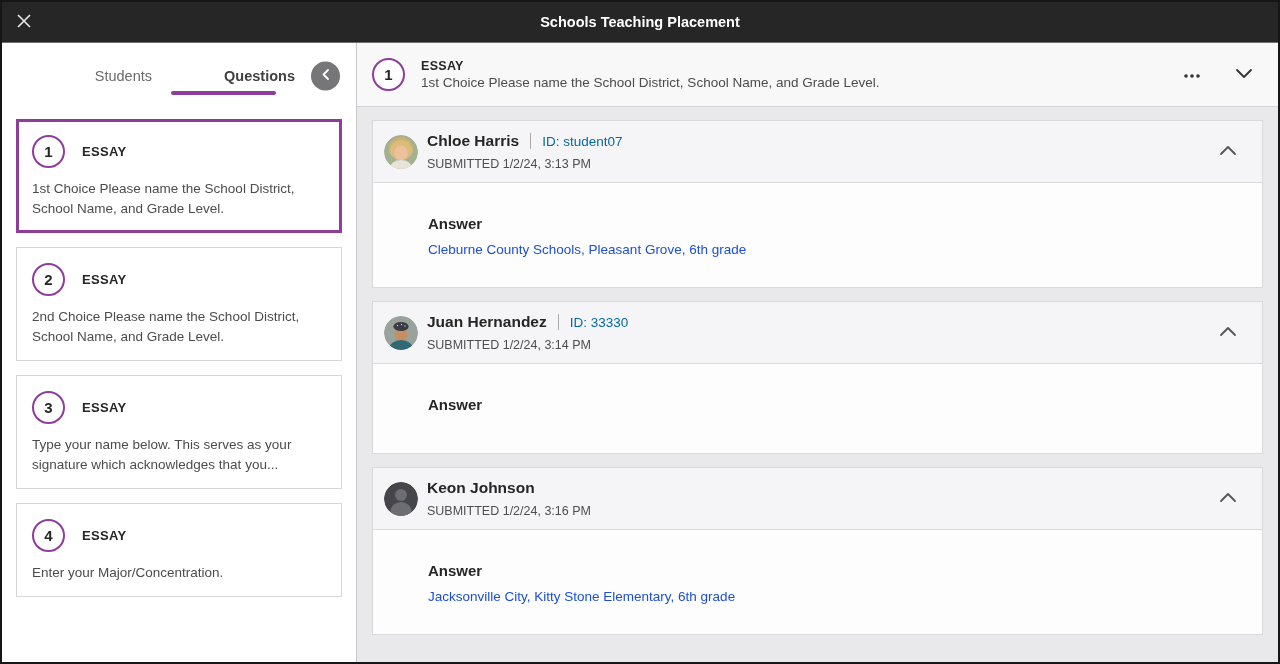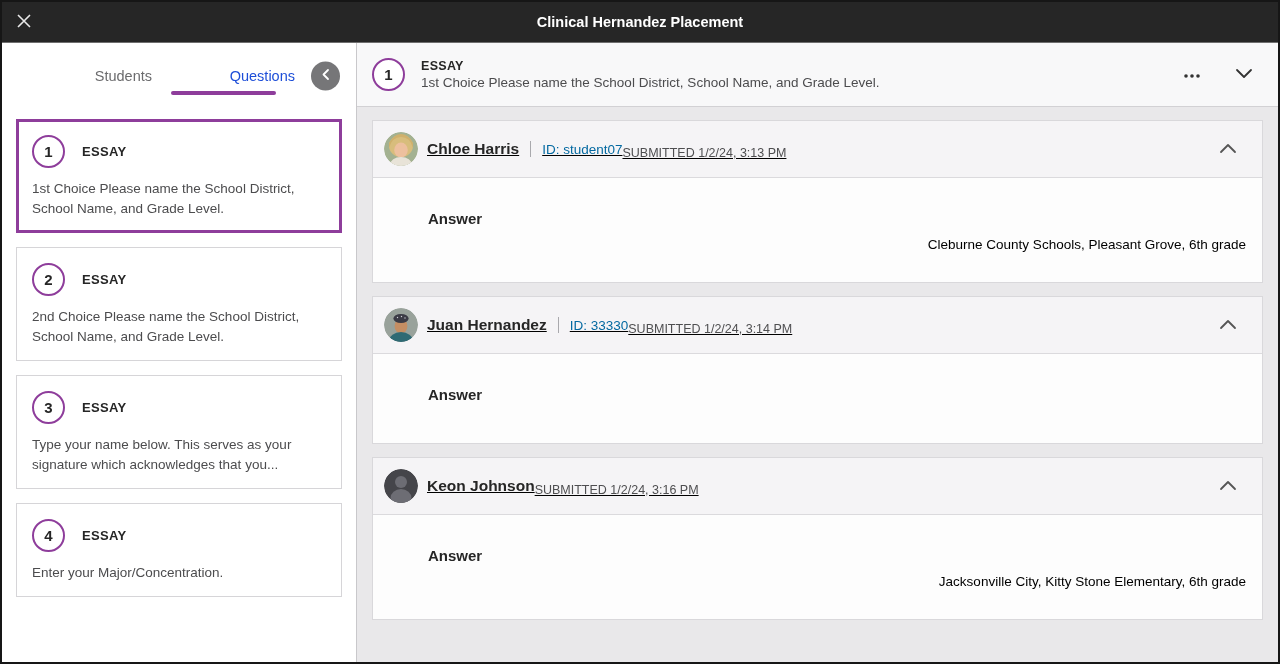--- a/index.html
+++ b/index.html
@@ -44,21 +44,21 @@
   .tabs {
     height: 66px; flex: none; position: relative;
     display: flex; align-items: center;
   }
   .tab {
     width: 143px; text-align: right; font-size: 14.5px; color: #6b6b6d;
     cursor: pointer; position: relative; padding: 22px 0;
     background: transparent; border: none; font-family: inherit;
   }
   .tab:first-child { margin-left: 7px; }
-  .tab.active { color: #1d4ed8; font-weight: 400; }
+  .tab.active { color: #404040; font-weight: 700; }
   .tab.active::after {
     content: ""; position: absolute; left: 19px; right: 19px; bottom: 11px;
     height: 4px; background: var(--accent); border-radius: 2px;
   }
   .collapse-btn {
     position: absolute; right: 16px; top: 50%; transform: translateY(-50%);
     width: 29px; height: 29px; border-radius: 50%;
     background: #767678; border: none; cursor: pointer;
     display: flex; align-items: center; justify-content: center;
   }
@@ -104,45 +104,45 @@
     flex: 1; padding: 13px 15px; overflow: hidden;
     display: flex; flex-direction: column; gap: 13px;
   }
   .scard { background: #fdfdfd; border: 1px solid #d9d8db; }
   .scard-header {
     background: #f5f4f6; border-bottom: 1px solid #dbdadd;
     display: flex; align-items: center; gap: 9px;
     padding: 11px 20px 11px 11px; cursor: pointer;
   }
   .avatar { width: 34px; height: 34px; flex: none; border-radius: 50%; overflow: hidden; }
-  .s-meta { display: flex; flex-direction: row; text-decoration: underline; }
+  .s-meta { display: flex; flex-direction: column; }
   .s-row1 { display: flex; align-items: center; }
   .s-name { font-size: 15.5px; font-weight: 700; color: #262626; }
   .s-div { width: 1px; height: 16px; background: #a9a9ad; margin: 0 11px; }
   .s-id { font-size: 13.5px; color: #0369a1; }
   .s-sub { font-size: 12.5px; color: #4e4e50; margin-top: 7px; }
   .chev-up-btn { margin-left: auto; }
   .scard-body { padding: 32px 16px 30px 55px; }
   .ans-h { font-size: 15px; font-weight: 700; color: #262626; margin-bottom: 10px; }
-  .ans-t { font-size: 13.5px; color: #000000; text-align: right; }
+  .ans-t { font-size: 13.5px; color: #1d4ed8; }
 </style>
 </head>
 <body>
 
 <div class="frame" style="--accent:#8e3d9b;">
 
   <div class="topbar">
     <button class="close-btn">
       <span>
         <svg width="20" height="20" viewBox="0 0 20 20">
             <path d="M4 4 L16 16 M16 4 L4 16" stroke="#e9e9e9" stroke-width="1.6" fill="none"></path>
           </svg>
       </span>
     </button>
-    <div class="topbar-title">Clinical Hernandez Placement</div>
+    <div class="topbar-title">Schools Teaching Placement</div>
   </div>
 
   <div class="content">
 
     <div class="sidebar">
       <div class="tabs">
         <button class="tab">Students</button>
         <button class="tab active">Questions</button>
         <button class="collapse-btn">
           <span>

